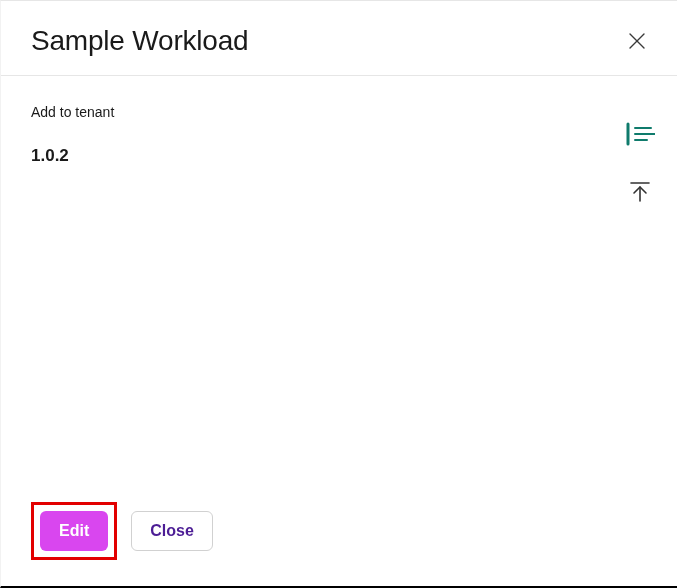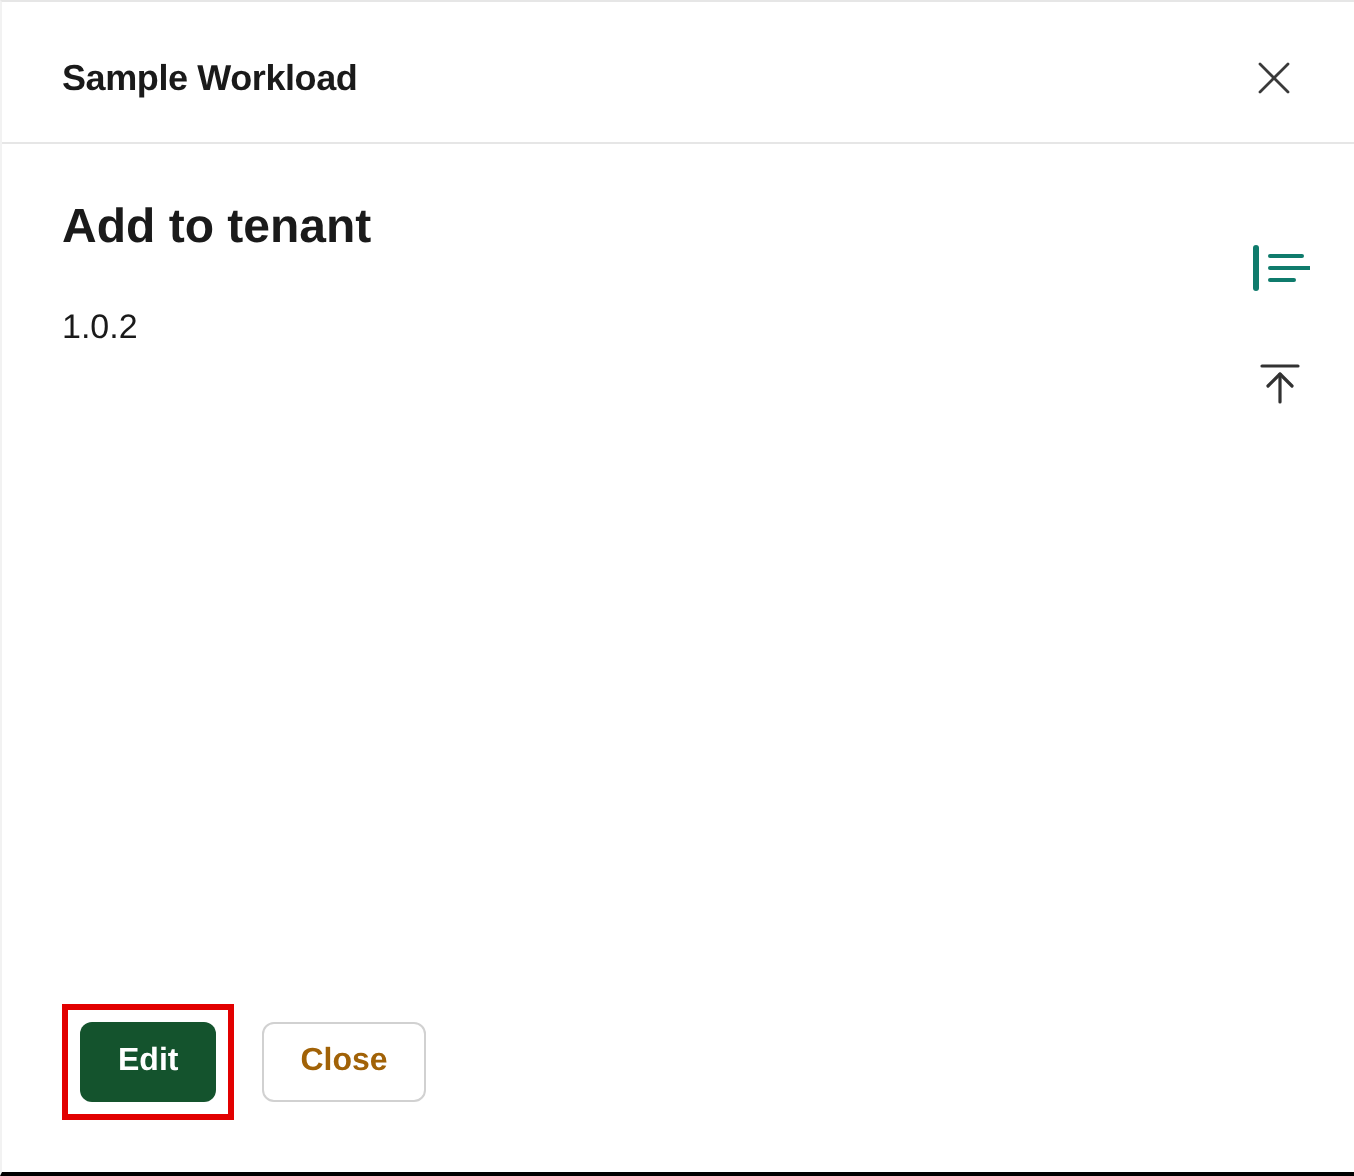--- a/index.html
+++ b/index.html
@@ -21,49 +21,49 @@
     border-bottom: 2px solid #000;
   }
   .panel-header {
     display: flex;
     align-items: center;
     justify-content: space-between;
     padding: 24px 26px 18px 30px;
     border-bottom: 1px solid #e6e6e6;
   }
   .panel-title {
-    font-size: 18px;
-    font-weight: 700;
+    font-size: 28px;
+    font-weight: 400;
     letter-spacing: -0.2px;
   }
   .close-btn {
     width: 28px;
     height: 28px;
     display: flex;
     align-items: center;
     justify-content: center;
     cursor: pointer;
     color: #3a3a3a;
   }
   .body {
     padding: 28px 30px 0 30px;
   }
   .section-title {
-    font-size: 24px;
-    font-weight: 700;
+    font-size: 14px;
+    font-weight: 400;
     margin: 0 0 26px 0;
   }
   .field-label {
     font-size: 17px;
     font-weight: 600;
     margin: 0 0 22px 0;
   }
   .field-value {
     font-size: 17px;
-    font-weight: 400;
+    font-weight: 700;
   }
   .side-tools {
     position: absolute;
     top: 118px;
     right: 20px;
     display: flex;
     flex-direction: column;
     align-items: center;
     gap: 28px;
   }
@@ -97,26 +97,26 @@
     font-size: 16px;
     font-weight: 600;
     display: inline-flex;
     align-items: center;
     gap: 8px;
     cursor: pointer;
     border: 1px solid transparent;
     white-space: nowrap;
   }
   .btn-primary {
-    background: #14532d;
+    background: #d946ef;
     color: #fff;
   }
   .btn-secondary {
     background: #fff;
-    color: #a16207;
+    color: #4c1d95;
     border: 1px solid #d1d1d1;
   }
   .btn-secondary .btn-icon { color: #0F7B6C; }
   .btn-icon svg { display:block; }
 </style>
 </head>
 <body>
 
 <div class="frame">
 

